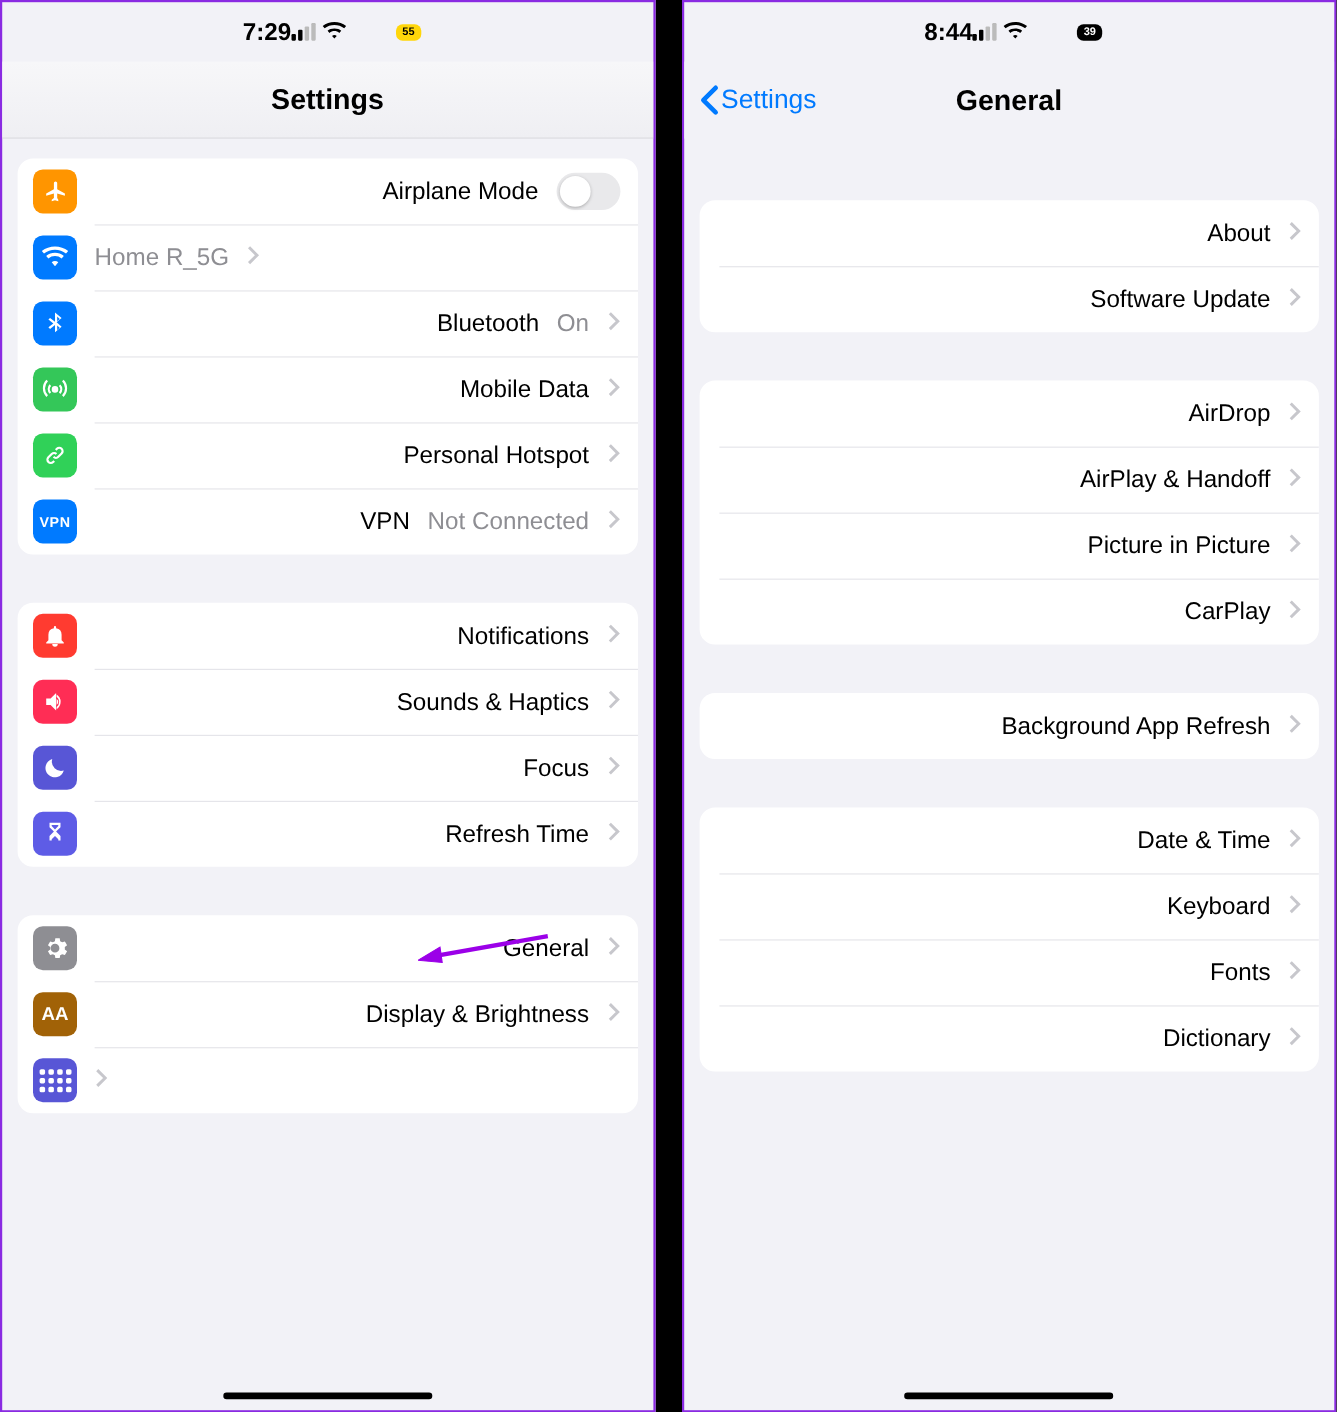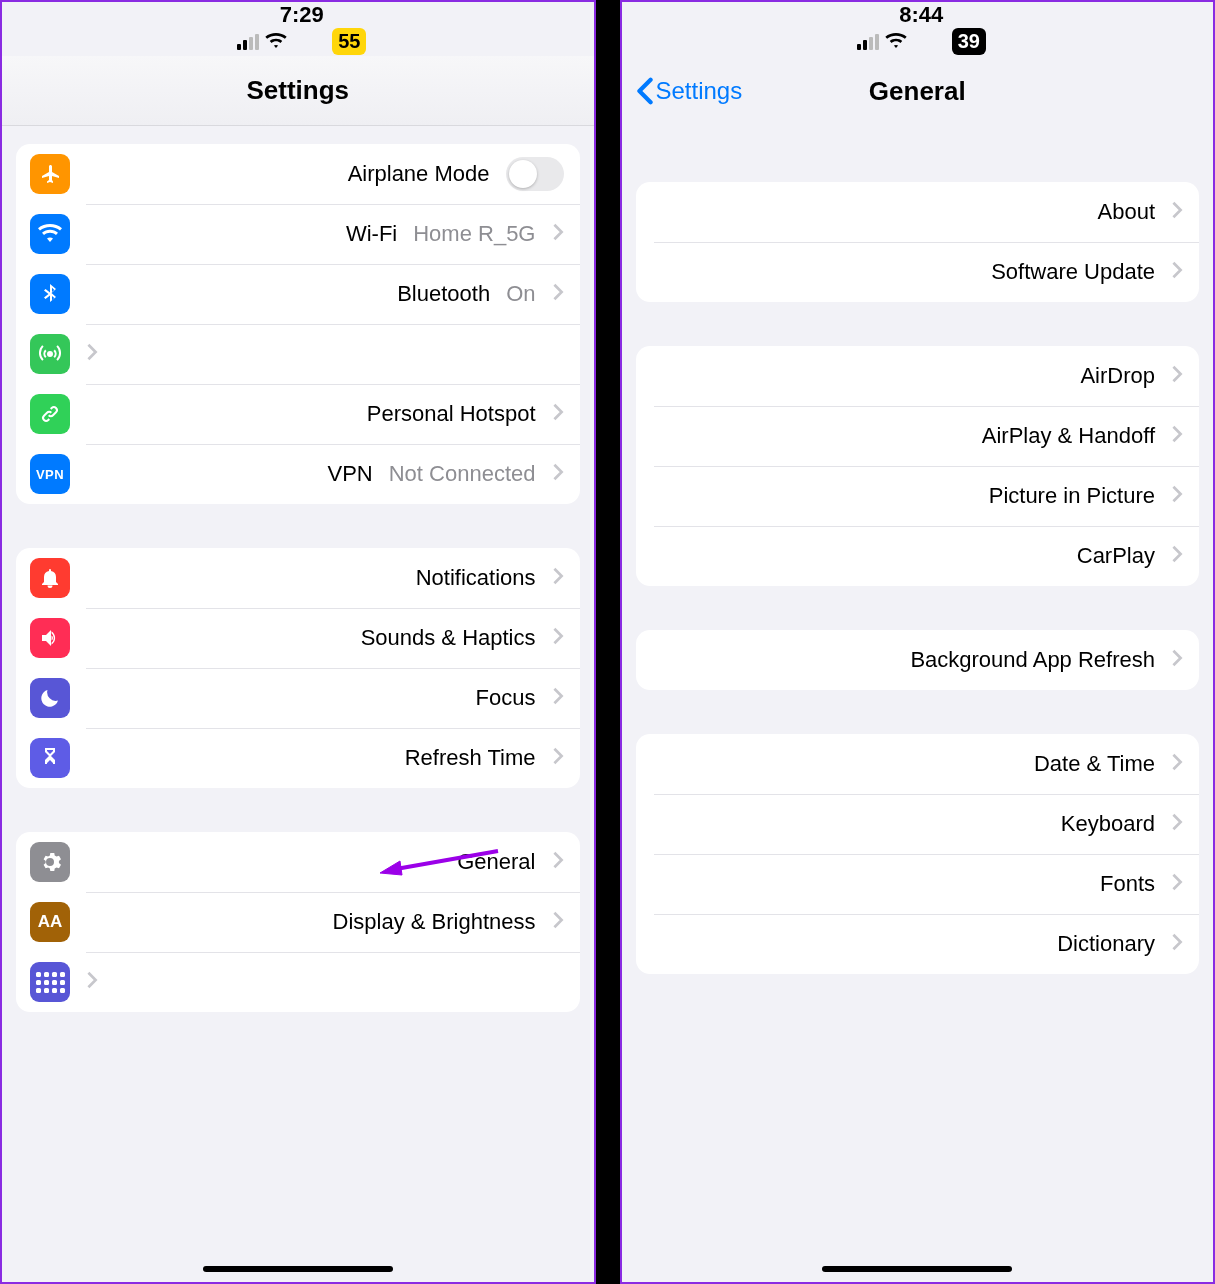--- a/index.html
+++ b/index.html
@@ -19,32 +19,31 @@
     display: flex;
     flex-direction: column;
   }
   .divider-col { width: 24px; background:#000; }
 
   
   .status-bar {
     height: 54px;
     display:flex;
     align-items:center;
-    justify-content:flex-start;
+    justify-content:center;
     padding: 0 28px 0 36px;
     font-size: 22px;
     font-weight: 600;
-    flex-direction: column;
   }
   .status-right { display:flex; align-items:center; gap:6px; }
   .signal { display:flex; align-items:flex-end; gap:2px; height:16px;}
   .signal i { width:4px; background:#000; display:block; border-radius:1px;}
   .signal i.dim { background:#bbb;}
   .battery-pill {
-    padding: 2px 6px; border-radius:6px; font-size:20px; font-weight:700;margin-left:39px;
+    padding: 2px 6px; border-radius:6px; font-size:10px; font-weight:700;margin-left:39px;
   }
   .batt-yellow { background:#ffd60a; color:#000;}
   .batt-black { background:#000; color:#fff;}
 
   
   .navbar {
     height: 70px;
     display:flex;
     align-items:center;
     justify-content:center;
@@ -167,21 +166,20 @@
           </span>
           <span class="label">Airplane Mode</span>
           <span class="toggle"></span>
         </div>
         <div class="row" style="position:relative">
           <span class="icon bg-blue">
             <svg viewBox="0 0 24 24">
               <path d="M12 20l-3-3.5c1.7-1.5 4.3-1.5 6 0L12 20zm-6-7l-2-2.3c4.4-4 11.6-4 16 0l-2 2.3c-3.3-3-8.7-3-12 0zM2 8.5L0 6.2C6.6.6 17.4.6 24 6.2l-2 2.3C16.6 3.8 7.4 3.8 2 8.5z"></path>
             </svg>
           </span>
-          <span class="label">Wi-Fi</span>
           <span class="value">Home R_5G</span>
           <span class="chevron"><svg viewBox="0 0 12 20">
               <polyline points="2,2 10,10 2,18"></polyline>
             </svg></span>
         </div>
         <div class="row" style="position:relative">
           <span class="icon bg-btblue">
             <svg viewBox="0 0 24 24">
               <path d="M12 2l6 5-4.5 4 4.5 4-6 5V13.5L7.5 17 6 15.5 10.5 12 6 8.5 7.5 7 12 10.5V2zm2 3.8V10l2.3-2-2.3-2.2zm0 8.2v4.2l2.3-2.2L14 14z"></path>
             </svg>
@@ -191,20 +189,21 @@
           <span class="chevron"><svg viewBox="0 0 12 20">
               <polyline points="2,2 10,10 2,18"></polyline>
             </svg></span>
         </div>
         <div class="row" style="position:relative">
           <span class="icon bg-green">
             <svg viewBox="0 0 24 24">
               <path d="M12 9a3 3 0 100 6 3 3 0 000-6zm-6.4 8.4l-1.4 1.4a11 11 0 010-15.6l1.4 1.4a9 9 0 000 12.8zm12.8 0a9 9 0 000-12.8l1.4-1.4a11 11 0 010 15.6zM8.5 14.5l-1.4 1.4a6 6 0 010-8.5L8.5 9a4 4 0 000 5.5zm7 0a4 4 0 000-5.5l1.4-1.4a6 6 0 010 8.5z"></path>
             </svg>
           </span>
+          <span class="label">Mobile Data</span>
           <span class="chevron"><svg viewBox="0 0 12 20">
               <polyline points="2,2 10,10 2,18"></polyline>
             </svg></span>
         </div>
         <div class="row" style="position:relative">
           <span class="icon bg-green2">
             <svg viewBox="0 0 24 24">
               <path d="M10 14a4 4 0 005.7 0l3-3a4 4 0 00-5.7-5.7l-1 1 1.4 1.4 1-1a2 2 0 112.9 2.9l-3 3a2 2 0 01-2.9 0zM14 10a4 4 0 00-5.7 0l-3 3a4 4 0 005.7 5.7l1-1-1.4-1.4-1 1a2 2 0 11-2.9-2.9l3-3a2 2 0 012.9 0z"></path>
             </svg>
           </span>

